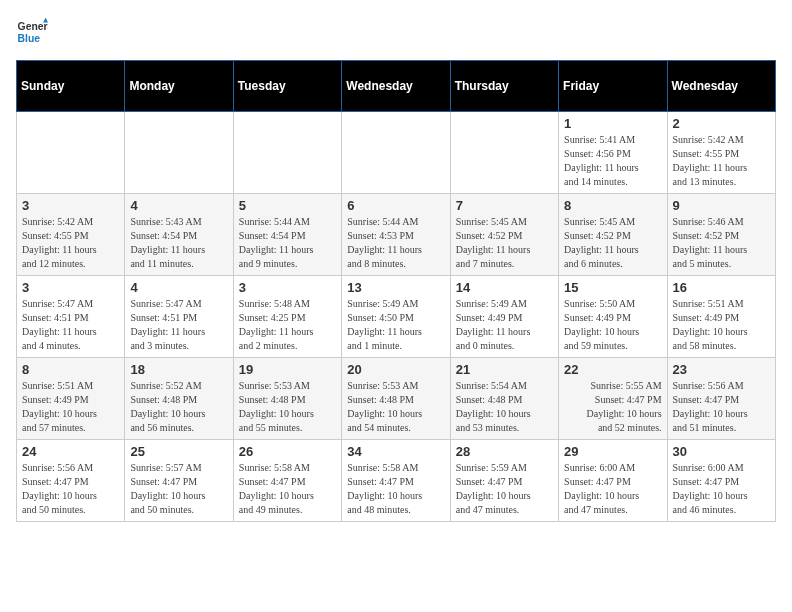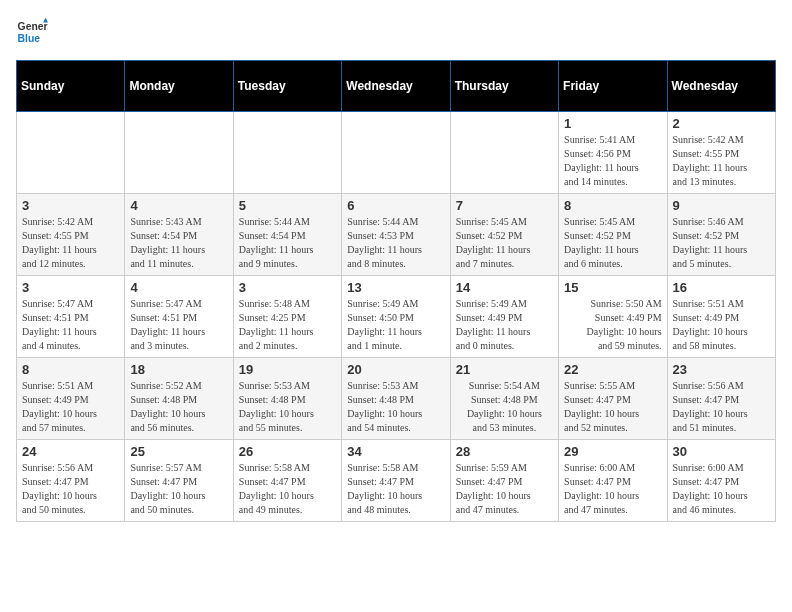--- a/index.html
+++ b/index.html
@@ -206,21 +206,21 @@
         </td>
         <td>
           <span class="day-num">14</span>
           <div class="day-info" style="white-space: pre-line;">Sunrise: 5:49 AM
 Sunset: 4:49 PM
 Daylight: 11 hours
 and 0 minutes.</div>
         </td>
         <td>
           <span class="day-num">15</span>
-          <div class="day-info" style="white-space: pre-line; text-align: right;">Sunrise: 5:50 AM
+          <div class="day-info" style="white-space: pre-line;">Sunrise: 5:50 AM
 Sunset: 4:49 PM
 Daylight: 10 hours
 and 59 minutes.</div>
         </td>
         <td>
           <span class="day-num">16</span>
           <div class="day-info" style="white-space: pre-line;">Sunrise: 5:51 AM
 Sunset: 4:49 PM
 Daylight: 10 hours
 and 58 minutes.</div>
@@ -250,28 +250,28 @@
         </td>
         <td class="gray">
           <span class="day-num">20</span>
           <div class="day-info" style="white-space: pre-line;">Sunrise: 5:53 AM
 Sunset: 4:48 PM
 Daylight: 10 hours
 and 54 minutes.</div>
         </td>
         <td class="gray">
           <span class="day-num">21</span>
-          <div class="day-info" style="white-space: pre-line; text-align: center;">Sunrise: 5:54 AM
+          <div class="day-info" style="white-space: pre-line;">Sunrise: 5:54 AM
 Sunset: 4:48 PM
 Daylight: 10 hours
 and 53 minutes.</div>
         </td>
         <td class="gray">
           <span class="day-num">22</span>
-          <div class="day-info" style="white-space: pre-line;">Sunrise: 5:55 AM
+          <div class="day-info" style="white-space: pre-line; text-align: right;">Sunrise: 5:55 AM
 Sunset: 4:47 PM
 Daylight: 10 hours
 and 52 minutes.</div>
         </td>
         <td class="gray">
           <span class="day-num">23</span>
           <div class="day-info" style="white-space: pre-line;">Sunrise: 5:56 AM
 Sunset: 4:47 PM
 Daylight: 10 hours
 and 51 minutes.</div>

